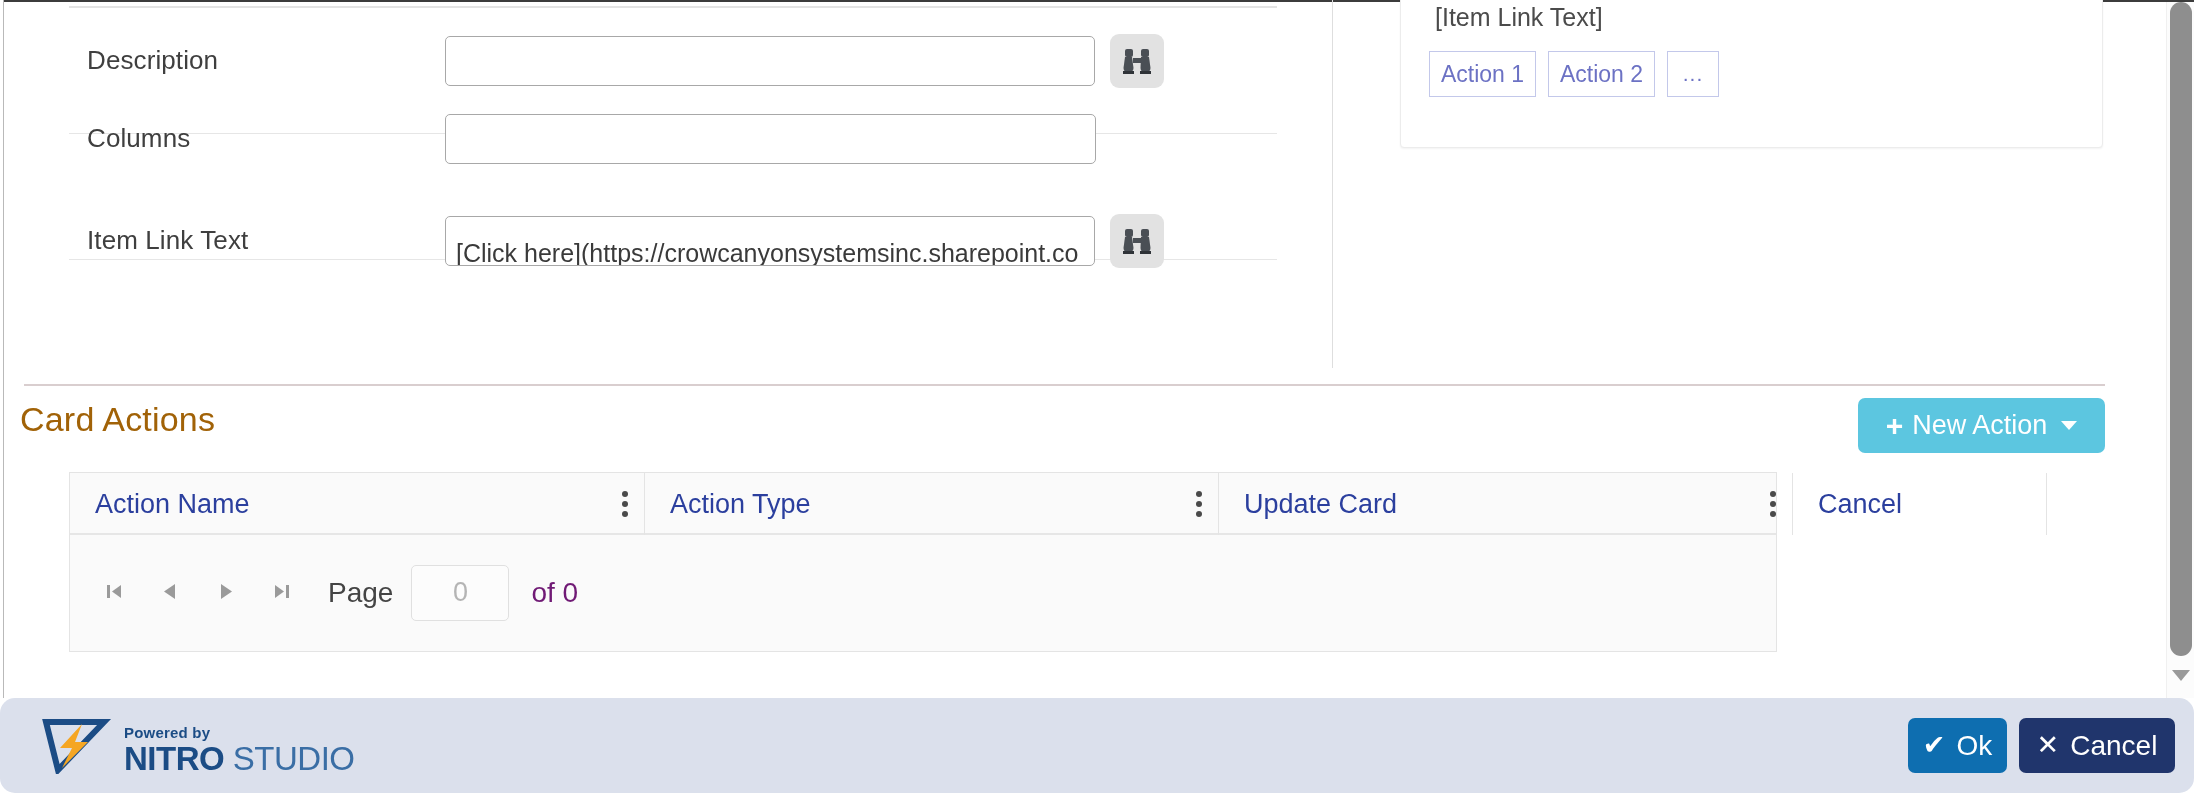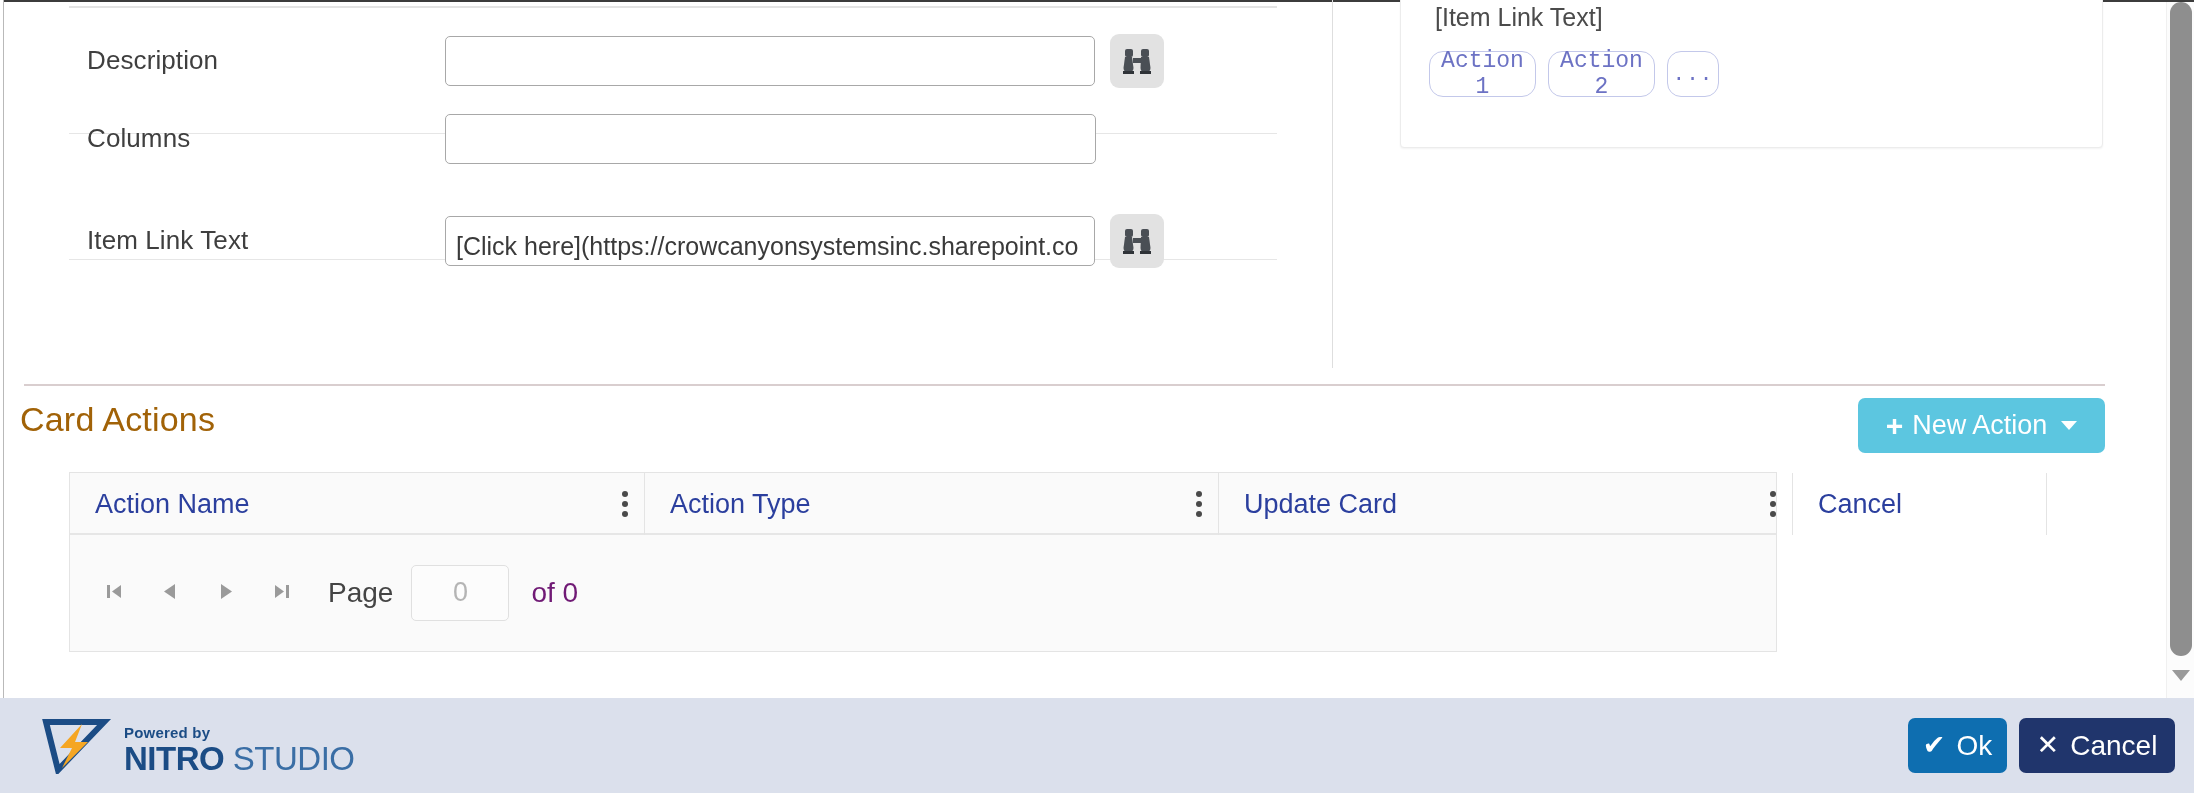--- a/index.html
+++ b/index.html
@@ -45,21 +45,21 @@
     font-size: 26px; color: #3f3f3f; letter-spacing: .1px;
     white-space: nowrap;
   }
 
   .txtbox {
     position: absolute; left: 440px; top: 12px;
     width: 650px; height: 50px;
     border: 1px solid #a8a8a8; border-radius: 5px;
     background: #fff;
     font-size: 25px; color: #3a3a3a;
-    padding: 5px 10px; line-height: 48px;
+    padding: 12px 10px; line-height: 48px;
     overflow: hidden; white-space: nowrap;
   }
   .txtbox.wide { width: 651px; }
 
   .picker-btn {
     position: absolute; left: 1105px; top: 10px;
     width: 54px; height: 54px;
     background: #e2e2e2; border-radius: 9px;
     border: none; cursor: pointer;
     display: flex; align-items: center; justify-content: center;
@@ -78,23 +78,23 @@
     width: 703px; height: 208px;
     background: #fff; border: 1px solid #ececec; border-radius: 4px;
     box-shadow: 0 1px 2px rgba(0,0,0,.05);
   }
   .preview-link-text {
     position: absolute; left: 34px; top: 62px;
     font-size: 25px; color: #4b4b4b; white-space: nowrap;
   }
   .act-btn {
     position: absolute; top: 110px; height: 46px;
-    border: 1px solid #c3c8ea; border-radius: 14px;
+    border: 1px solid #c3c8ea; border-radius: 0;
     background: #fff; color: #6c72c4;
-    font-size: 23px; font-family: Liberation Mono, monospace;
+    font-size: 23px; font-family: Liberation Sans, sans-serif;
     display: flex; align-items: center; justify-content: center;
     cursor: pointer;
   }
   .act-1 { left: 28px; width: 107px; }
   .act-2 { left: 147px; width: 107px; }
   .act-more { left: 266px; width: 52px; font-size: 21px; letter-spacing: 1px; }
 
   
   .hr-main {
     position: absolute; left: 24px; top: 384px; width: 2081px; height: 2px;
@@ -183,20 +183,21 @@
     position: absolute; left: 5px; top: 668px;
     width: 0; height: 0;
     border-left: 9px solid transparent; border-right: 9px solid transparent;
     border-top: 11px solid #9a9a9a; cursor: pointer;
   }
 
   
   .footer {
     position: absolute; left: 0; top: 698px; width: 2194px; height: 95px;
     background: #dbe0ec;
+    border-radius: 15px;
   }
   .logo { position: absolute; left: 38px; top: 20px; width: 290px; height: 56px; }
   .logo-text {
     position: absolute; left: 86px; top: 6px; white-space: nowrap;
   }
   .lt-powered {
     font-size: 15px; font-weight: 700; color: #1b4c85; letter-spacing: .2px;
     display: block; margin-bottom: 1px;
   }
   .lt-main { font-size: 33px; line-height: 1; white-space: nowrap; }

